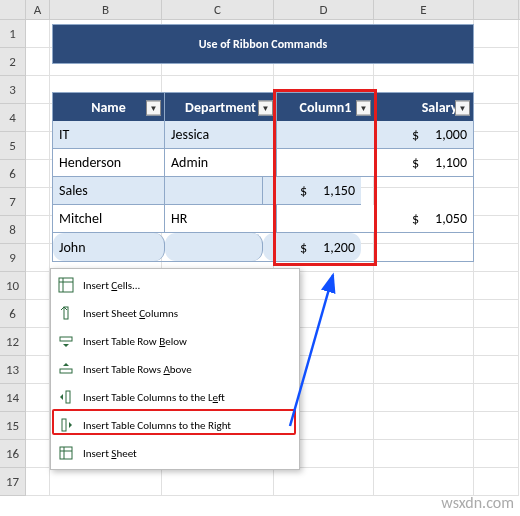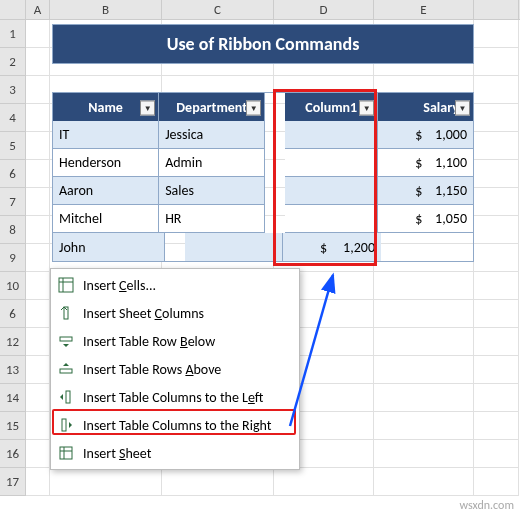--- a/index.html
+++ b/index.html
@@ -50,21 +50,21 @@
     .col-D { width: 100px; }
     .col-E { width: 100px; }
     .col-F { width: 45px; }
 
     .title-bar {
       position: absolute;
       left: 52px; top: 24px;
       width: 422px; height: 40px;
       background: #2d4b7a;
       color: #fff;
-      font-size: 18px;
+      font-size: 12px;
       font-weight: bold;
       display: flex;
       align-items: center;
       justify-content: center;
       border: 1px solid #8fa8c8;
     }
 
     .data-table {
       position: absolute;
       left: 52px; top: 92px;
@@ -84,24 +84,24 @@
     .dt-row .dt-cell:last-child { border-right: none; }
     .dt-header .dt-cell {
       background: #2d4b7a;
       color: #fff;
       font-weight: bold;
       justify-content: center;
       height: 30px;
     }
     .dt-body .dt-row:nth-child(odd) .dt-cell { background: #dce8f5; }
     .dt-body .dt-row:nth-child(even) .dt-cell { background: #fff; }
-    .dt-body .dt-row:last-child .dt-cell { border-bottom: none; }
+    .dt-body .dt-row:last-child .dt-cell { border-bottom: none; border-radius: 11px; }
     .c-name { width: 112px; }
     .c-dept { width: 112px; }
-    .c-col1 { width: 98px; margin-left: 20px; }
+    .c-col1 { width: 98px; }
     .c-sal { width: 98px; justify-content: space-between; padding-left: 37px; }
     .filter-btn {
       width: 15px; height: 15px;
       background: #f5f5f5;
       border: 1px solid #888;
       display: flex; align-items: center; justify-content: center;
       position: absolute; right: 3px; top: 50%; transform: translateY(-50%);
       font-size: 8px; color: #333;
     }
     .red-box-col {
@@ -112,21 +112,21 @@
       pointer-events: none;
     }
 
     .context-menu {
       position: absolute;
       left: 50px; top: 268px;
       width: 250px;
       background: #fff;
       border: 1px solid #bdbdbd;
       box-shadow: 2px 2px 6px rgba(0,0,0,0.25);
-      font-size: 14px;
+      font-size: 11px;
       padding: 2px 0;
     }
     .menu-item {
       display: flex;
       align-items: center;
       height: 28px;
       padding: 0 8px 0 4px;
     }
     .menu-icon {
       width: 22px; height: 20px;
@@ -147,21 +147,21 @@
     .arrow {
       position: absolute;
       left: 285px; top: 271px;
       pointer-events: none;
     }
     .arrow svg { overflow: visible; }
 
     .watermark {
       position: absolute;
       right: 6px; bottom: 4px;
-      font-size: 12px;
+      font-size: 16px;
       color: #aaa;
     }
   </style>
 </head>
 <body>
 
 <div class="col-headers">
   <div class="row-header-spacer"></div>
   <div class="col-header col-A">A</div>
   <div class="col-header col-B">B</div>
@@ -365,21 +365,20 @@
       <div class="dt-row">
         <div class="dt-cell c-name">Henderson</div>
         <div class="dt-cell c-dept">Admin</div>
         <div class="dt-cell c-col1"></div>
         <div class="dt-cell c-sal">
           <span>$</span>
           <span>1,100</span>
         </div>
       </div>
       <div class="dt-row">
-        <div class="dt-cell c-name">Aaron</div>
         <div class="dt-cell c-dept">Sales</div>
         <div class="dt-cell c-col1"></div>
         <div class="dt-cell c-sal">
           <span>$</span>
           <span>1,150</span>
         </div>
       </div>
       <div class="dt-row">
         <div class="dt-cell c-name">Mitchel</div>
         <div class="dt-cell c-dept">HR</div>

